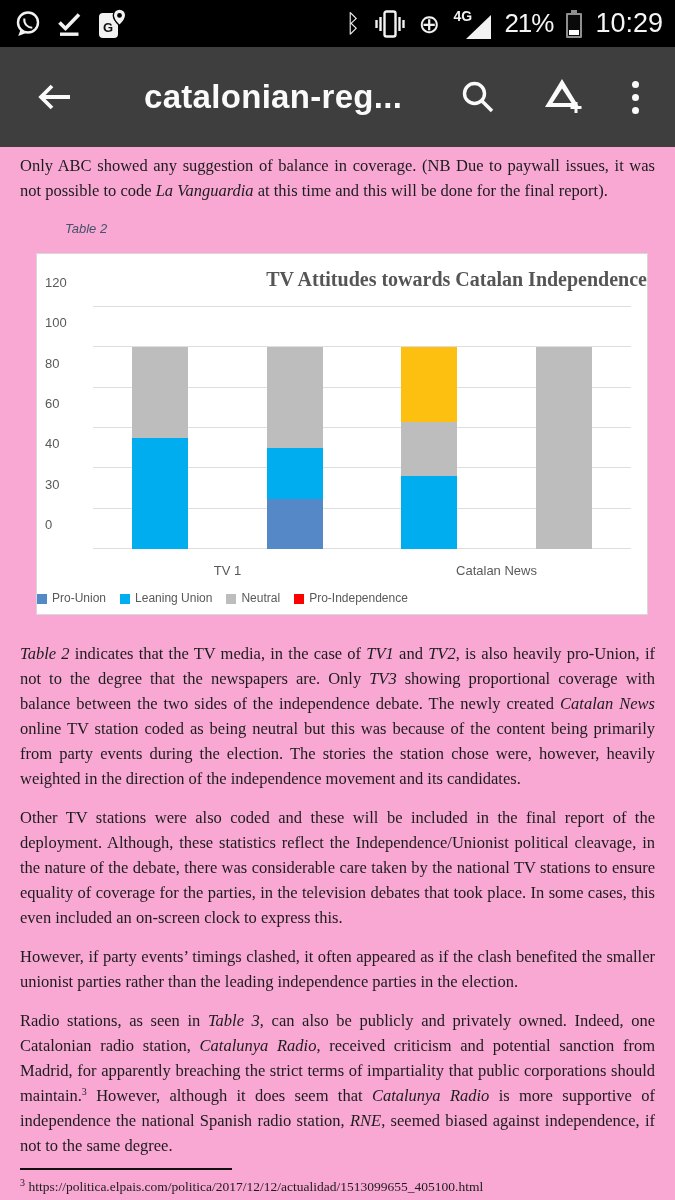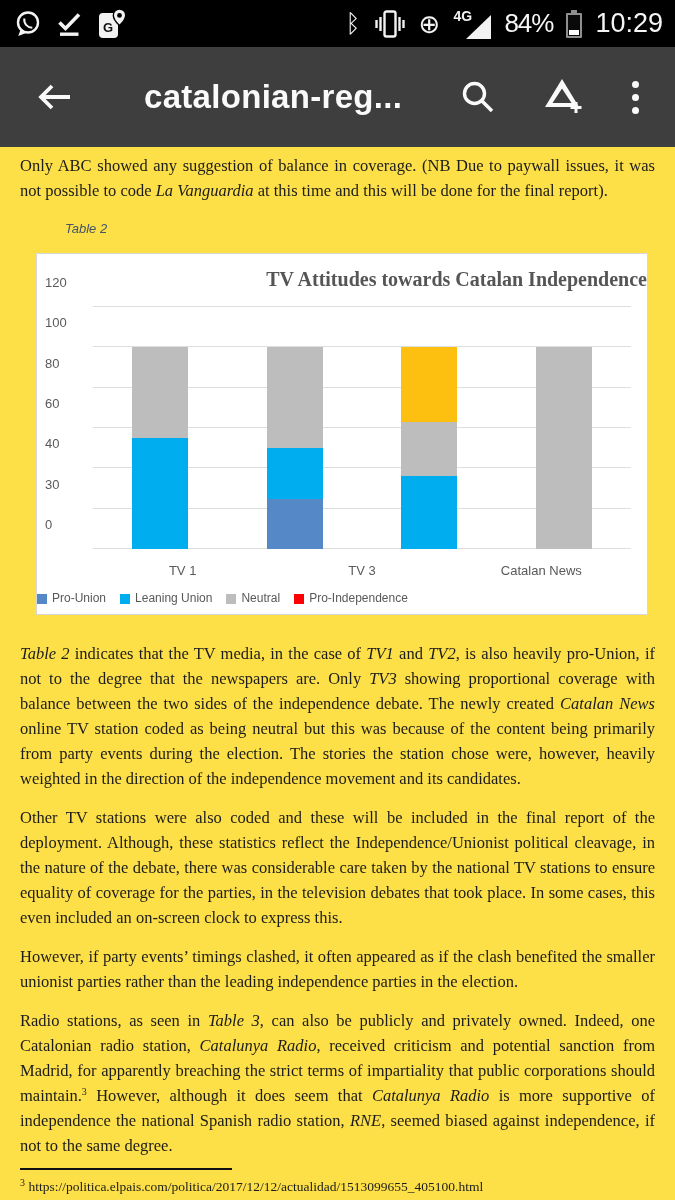--- a/index.html
+++ b/index.html
@@ -24,21 +24,21 @@
 
   
   .app-bar { height:100px; background:#3E3E3E; display:flex; align-items:center; padding:0 34px; gap:46px; }
   .app-bar svg { display:block; }
   .app-title { flex:1; color:#fafafa; font-size:33px; font-weight:bold; letter-spacing:.3px;
     margin-left:24px; white-space:nowrap; overflow:hidden; }
   .overflow-dots { display:flex; flex-direction:column; gap:6px; padding:2px; }
   .overflow-dots i { width:7px; height:7px; border-radius:50%; background:#fafafa; }
 
   
-  .doc { height:1053px; background:#fde047; color:#1c1c1c; padding:0 20px; overflow:hidden;
+  .doc { height:1053px; background:#f9a8d4; color:#1c1c1c; padding:0 20px; overflow:hidden;
     font-family:"Liberation Serif", serif; font-size:16.5px; line-height:25px; text-align:justify; }
   .doc p.para { margin:0; }
   .p-intro { padding-top:6px; }
   .p-a { margin-top:26px !important; }
   .p-b, .p-c, .p-d { margin-top:14px !important; }
   .table-label { margin:13px 0 0 45px; font-family:"Liberation Sans", sans-serif; font-style:italic;
     font-size:13px; color:#44546A; text-align:left; }
 
   
   .chart-frame { position:relative; margin:12px 7px 0 16px; width:612px; height:362px;
@@ -100,21 +100,21 @@
       <line x1="29.5" y1="11" x2="29.5" y2="19" stroke="#f2f2f2" stroke-width="2.4"></line>
     </svg>
   </span>
   <span class="sb-glyph">⊕</span>
   <span class="sig-wrap">
     <span class="sig-4g">4G</span>
     <svg class="sig-tri" width="26" height="24" viewBox="0 0 26 24">
       <polygon points="26,0 26,24 1,24" fill="#f2f2f2"></polygon>
     </svg>
   </span>
-  <span class="sb-pct">84%</span>
+  <span class="sb-pct">21%</span>
   <span class="battery"></span>
   <span class="sb-time">10:29</span>
 </div>
 
 <div class="app-bar">
   <span>
     <svg width="40" height="36" viewBox="0 0 40 36">
       <path d="M36 18 H7 M18 7 L7 18 L18 29" stroke="#fafafa" stroke-width="3.8" fill="none"></path>
     </svg>
   </span>
@@ -188,21 +188,20 @@
           </div>
           <div class="bar-col">
             <div class="bar">
               <div style="height: 83.3333%; background: rgb(189, 189, 189);"></div>
             </div>
           </div>
         </div>
     </div>
     <div class="xaxis">
         <div class="xtick">TV 1</div>
-        <div class="xtick">TV 3</div>
         <div class="xtick">Catalan News</div>
       </div>
     <div class="legend">
         <div class="legend-item">
           <span class="swatch" style="background: rgb(85, 136, 199);"></span>
           <span>Pro-Union</span>
         </div>
         <div class="legend-item">
           <span class="swatch" style="background: rgb(0, 174, 239);"></span>
           <span>Leaning Union</span>

